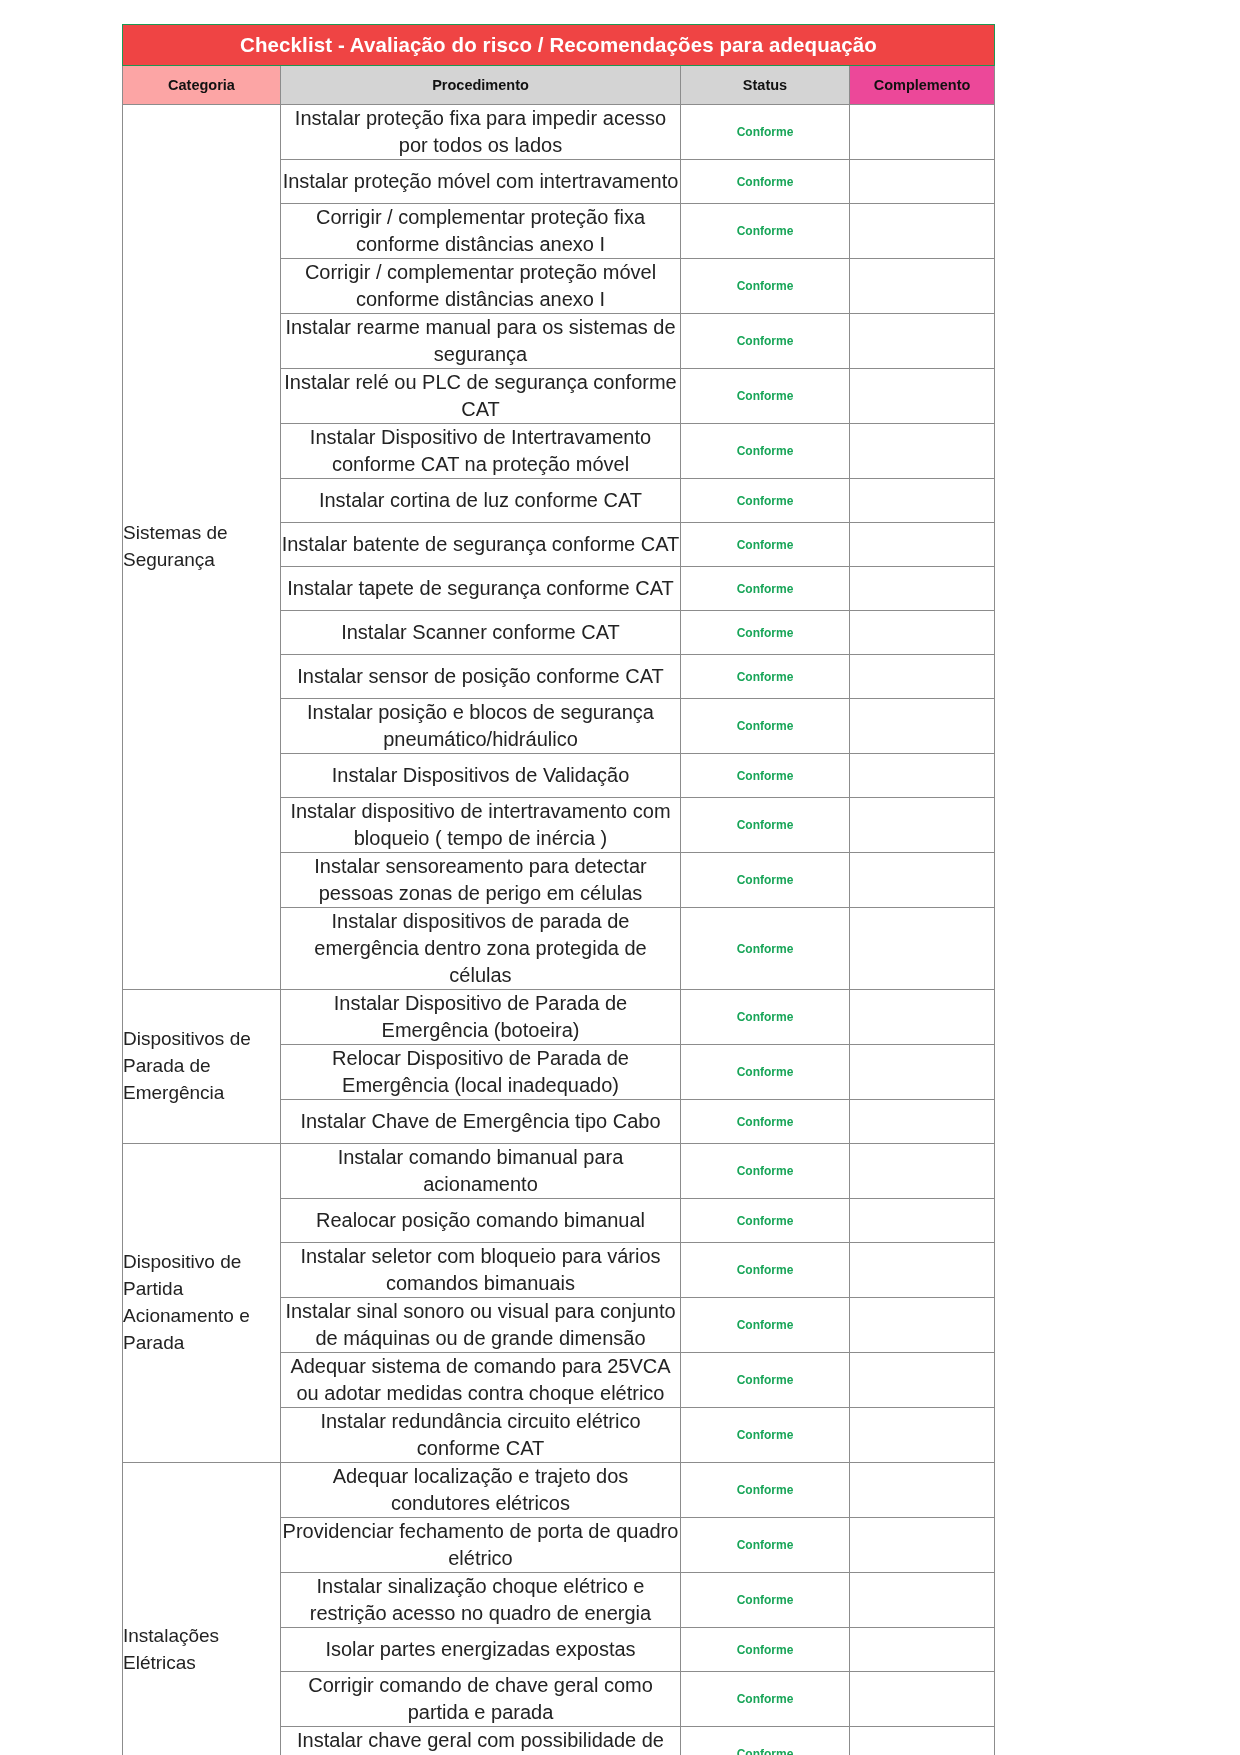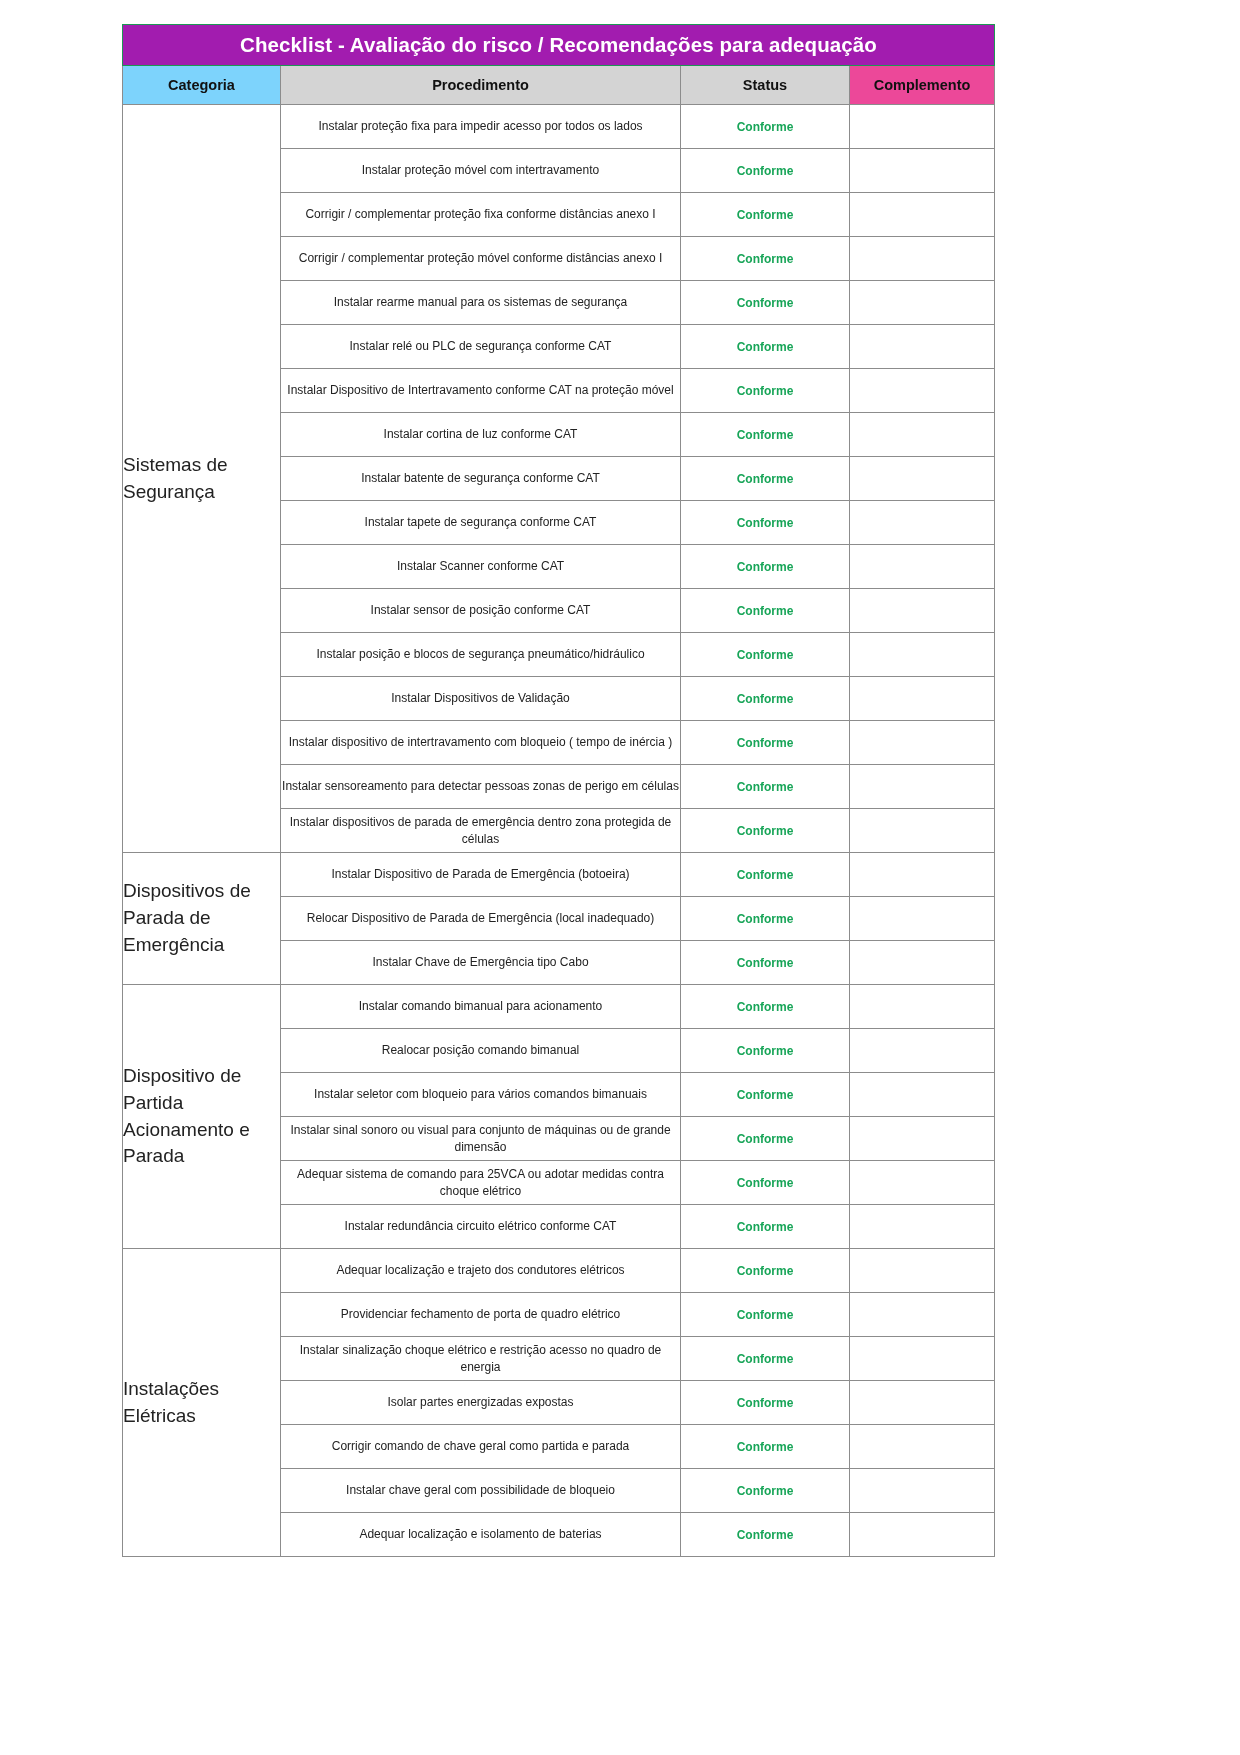--- a/index.html
+++ b/index.html
@@ -77,21 +77,21 @@
   .cat-cell {
     font-size: 19px;
     line-height: 1.42;
     color: #222222;
     padding: 4px 6px;
     vertical-align: middle;
   }
 
   .proc-cell {
     text-align: center;
-    font-size: 12px;
+    font-size: 20px;
     line-height: 1.35;
     color: #232323;
     padding: 7px 6px;
     height: 44px;
     box-sizing: border-box;
   }
 
   .status-cell {
     text-align: center;
     font-size: 12px;
@@ -119,24 +119,24 @@
   <div class="table-wrap">
     <table class="checklist">
       <colgroup>
         <col class="c-categoria">
         <col class="c-procedimento">
         <col class="c-status">
         <col class="c-complemento">
       </colgroup>
       <thead>
         <tr>
-          <th class="title-cell" colspan="4" style="background: #a21caf; color: rgb(255, 255, 255);">Checklist - Avaliação do risco / Recomendações para adequação</th>
+          <th class="title-cell" colspan="4" style="background: #ef4444; color: rgb(255, 255, 255);">Checklist - Avaliação do risco / Recomendações para adequação</th>
         </tr>
         <tr>
-          <th class="col-head" style="background: #7dd3fc;">Categoria</th>
+          <th class="col-head" style="background: #fca5a5;">Categoria</th>
           <th class="col-head" style="background: rgb(212, 212, 212); margin-left: 20px;">Procedimento</th>
           <th class="col-head" style="background: rgb(212, 212, 212);">Status</th>
           <th class="col-head" style="background: #ec4899;">Complemento</th>
         </tr>
       </thead>
       <tbody id="checklist-body">
           <tr>
             <td class="cat-cell" rowspan="17">Sistemas de Segurança</td>
             <td class="proc-cell">Instalar proteção fixa para impedir acesso por todos os lados</td>
             <td class="status-cell" style="color: rgb(24, 165, 88);">Conforme</td>

